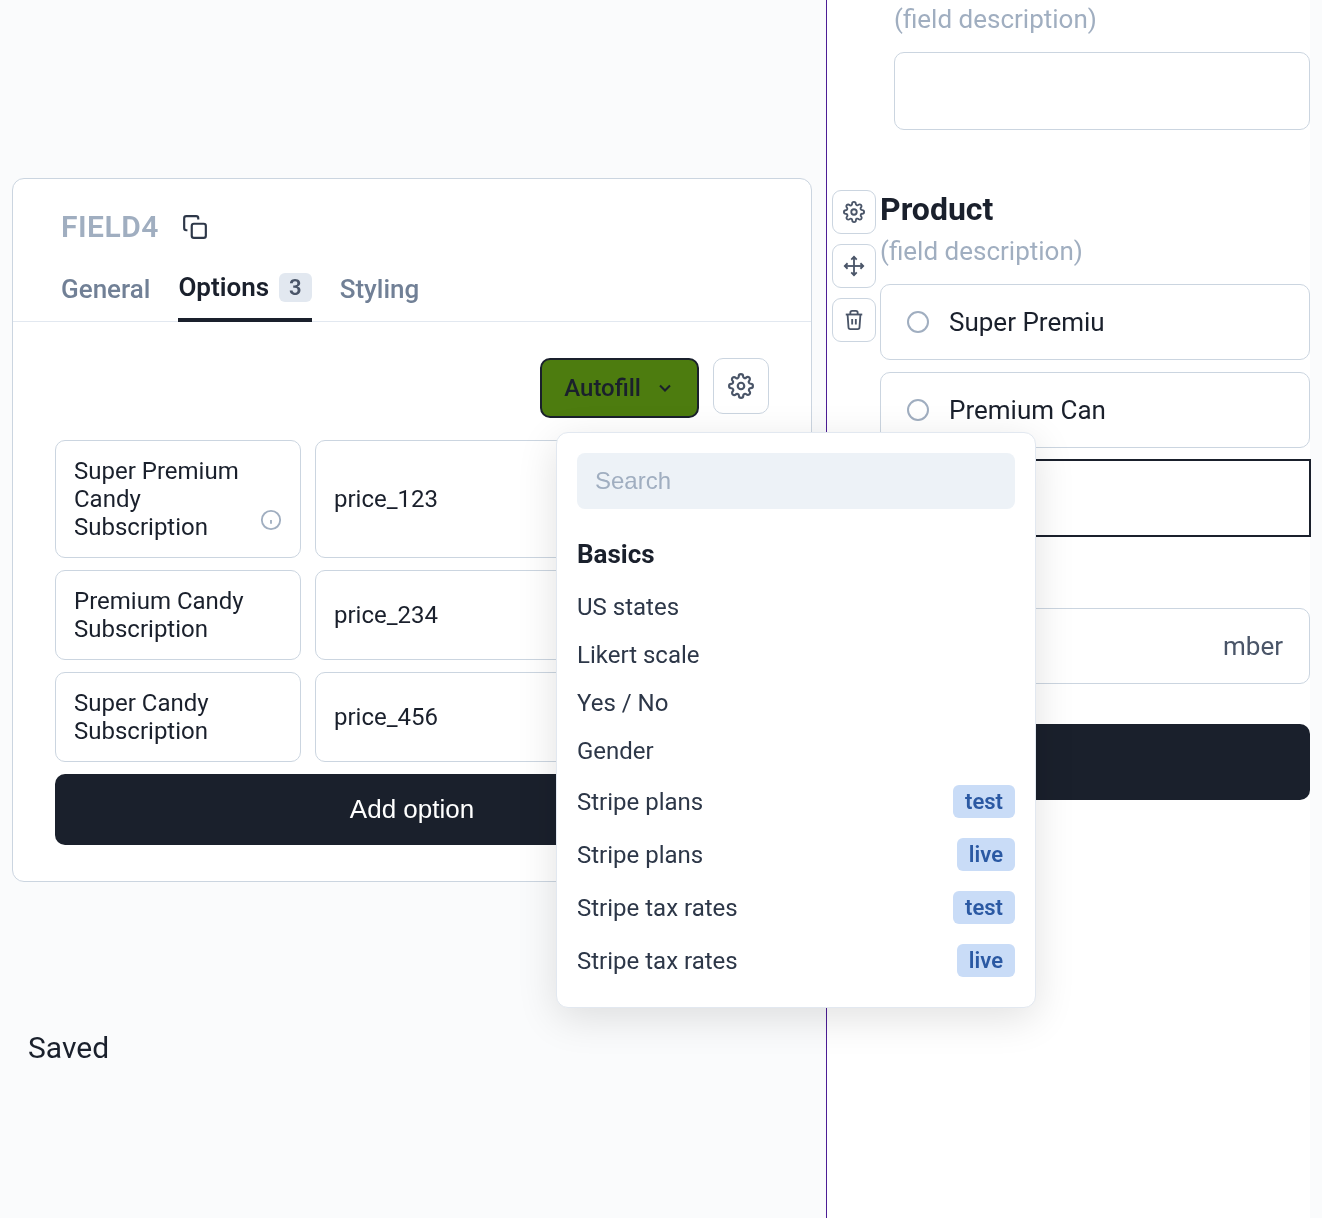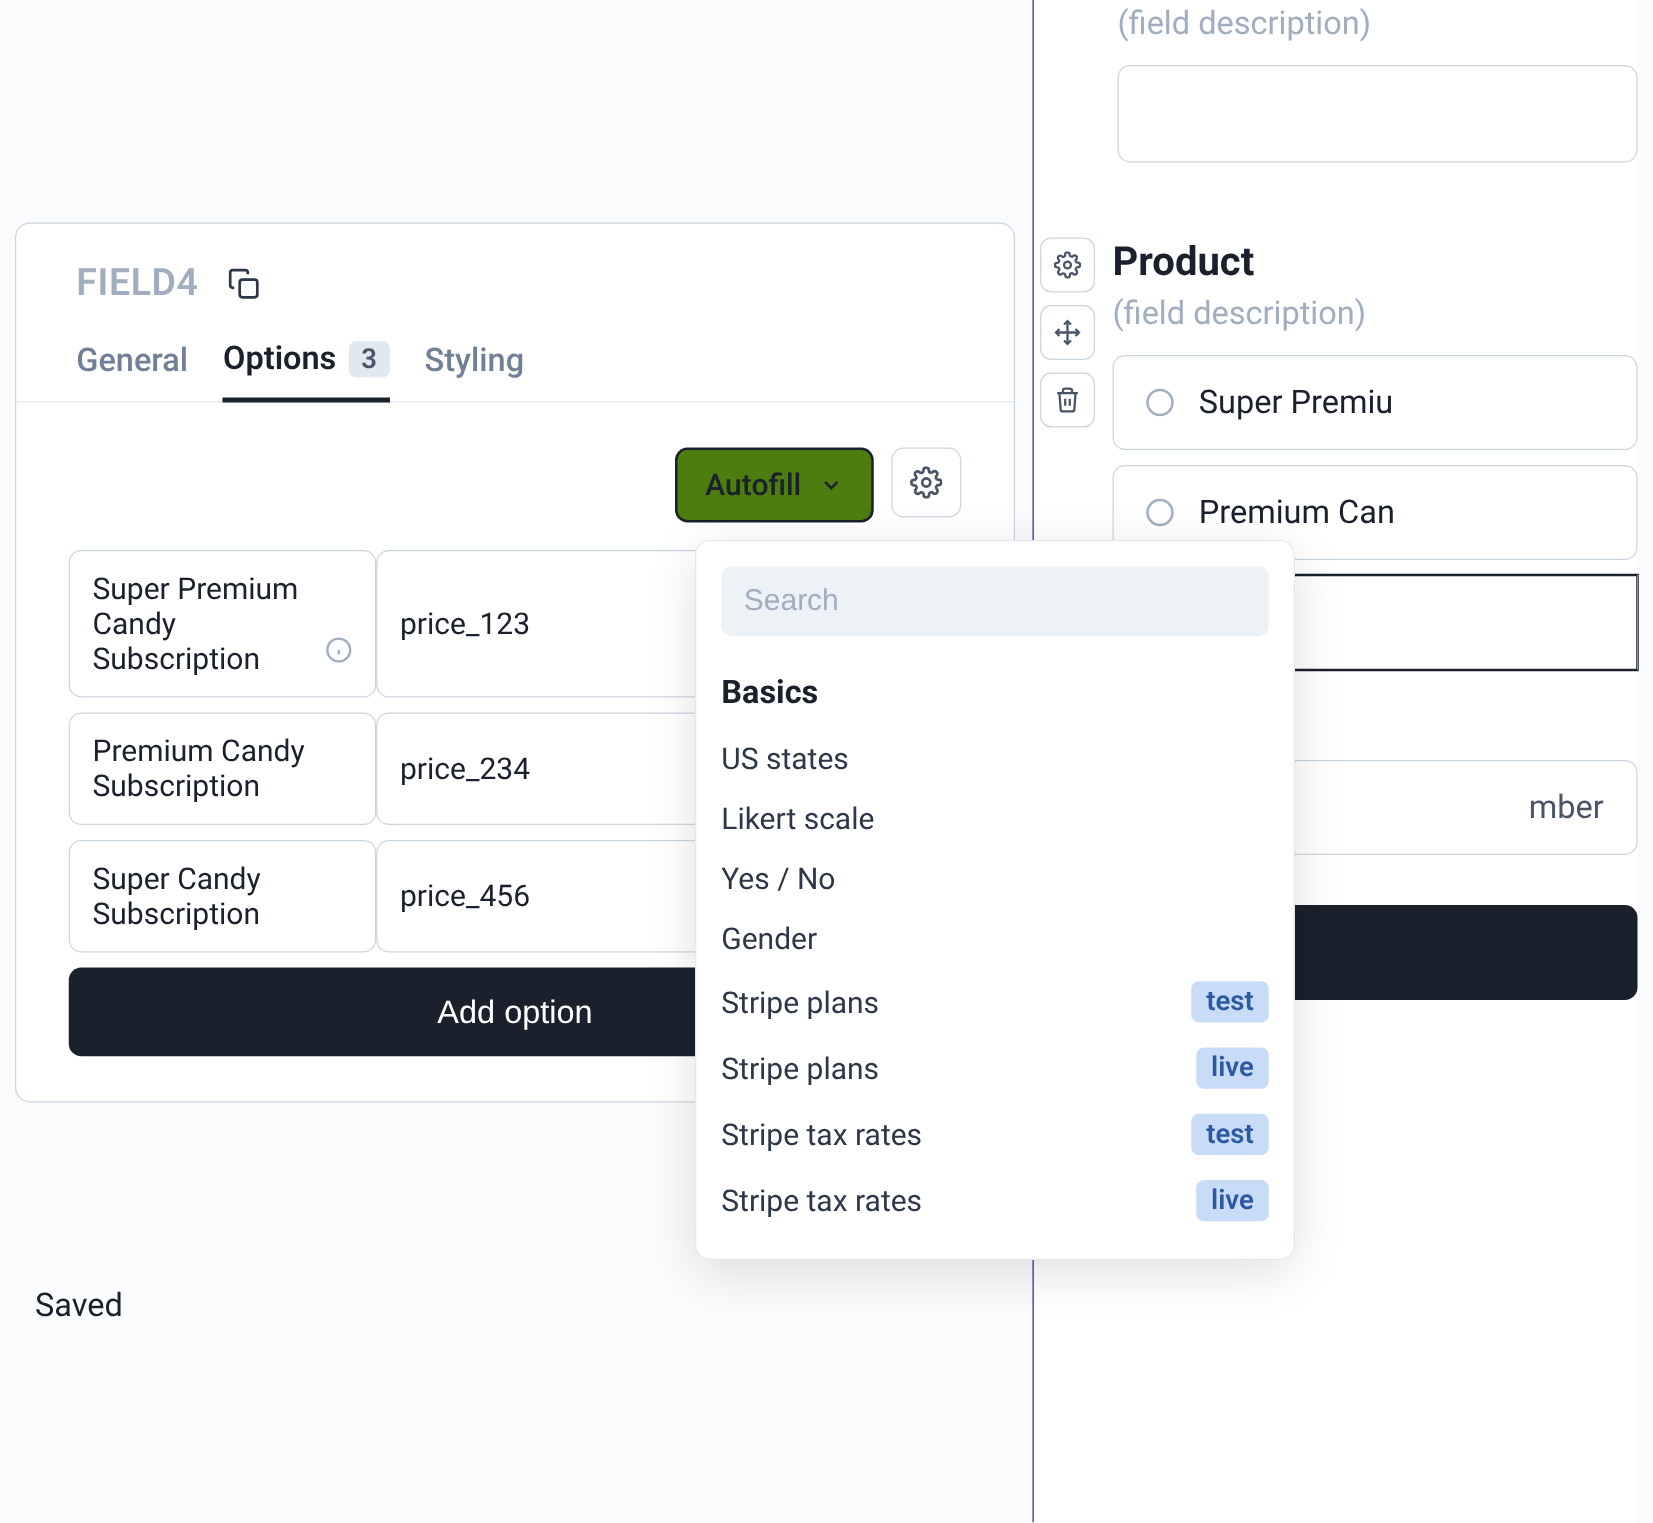--- a/index.html
+++ b/index.html
@@ -123,21 +123,21 @@
     }
 
     .options-rows {
       display: flex;
       flex-direction: column;
       gap: 12px;
     }
 
     .option-row {
       display: flex;
-      gap: 0;
+      gap: 14px;
     }
 
     .option-label-box, .option-value-box {
       border: 1px solid #cbd5e0;
       border-radius: 10px;
       padding: 16px 18px;
       font-size: 24px;
       color: #1a202c;
       background: #fff;
       display: flex;
@@ -254,21 +254,21 @@
     .input-outline {
       margin-left: 62px;
       border: 1px solid #cbd5e0;
       border-radius: 10px;
       height: 78px;
     }
 
     .field-block {
       margin-top: 60px;
       display: flex;
-      gap: 14px;
+      gap: 4px;
       padding-left: 0;
     }
 
     .field-actions {
       display: flex;
       flex-direction: column;
       gap: 10px;
     }
 
     .field-action-btn {
@@ -336,21 +336,21 @@
       background: #1a202c;
       border-radius: 10px;
       height: 76px;
       margin-left: 62px;
     }
 
     .saved-status {
       position: absolute;
       left: 28px;
       top: 1030px;
-      font-size: 26px;
+      font-size: 30px;
       color: #1a202c;
     }
 
     svg { display: block; }
   </style>
 </head>
 <body>
 
 <div class="right-panel">
   <div class="field-desc-placeholder">(field description)</div>

